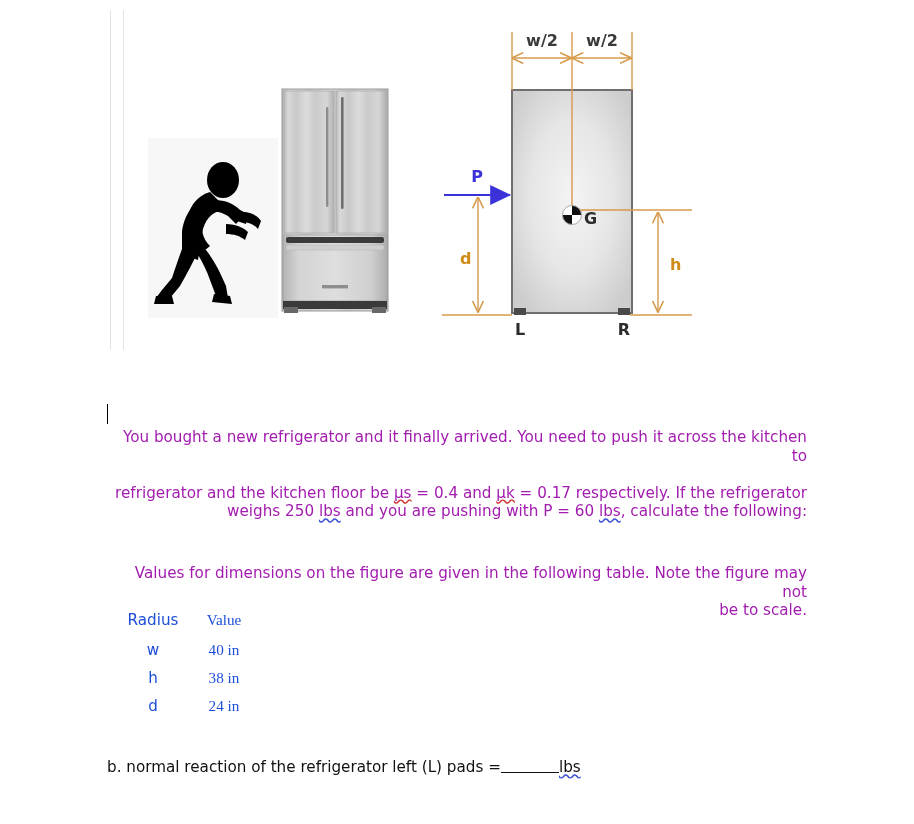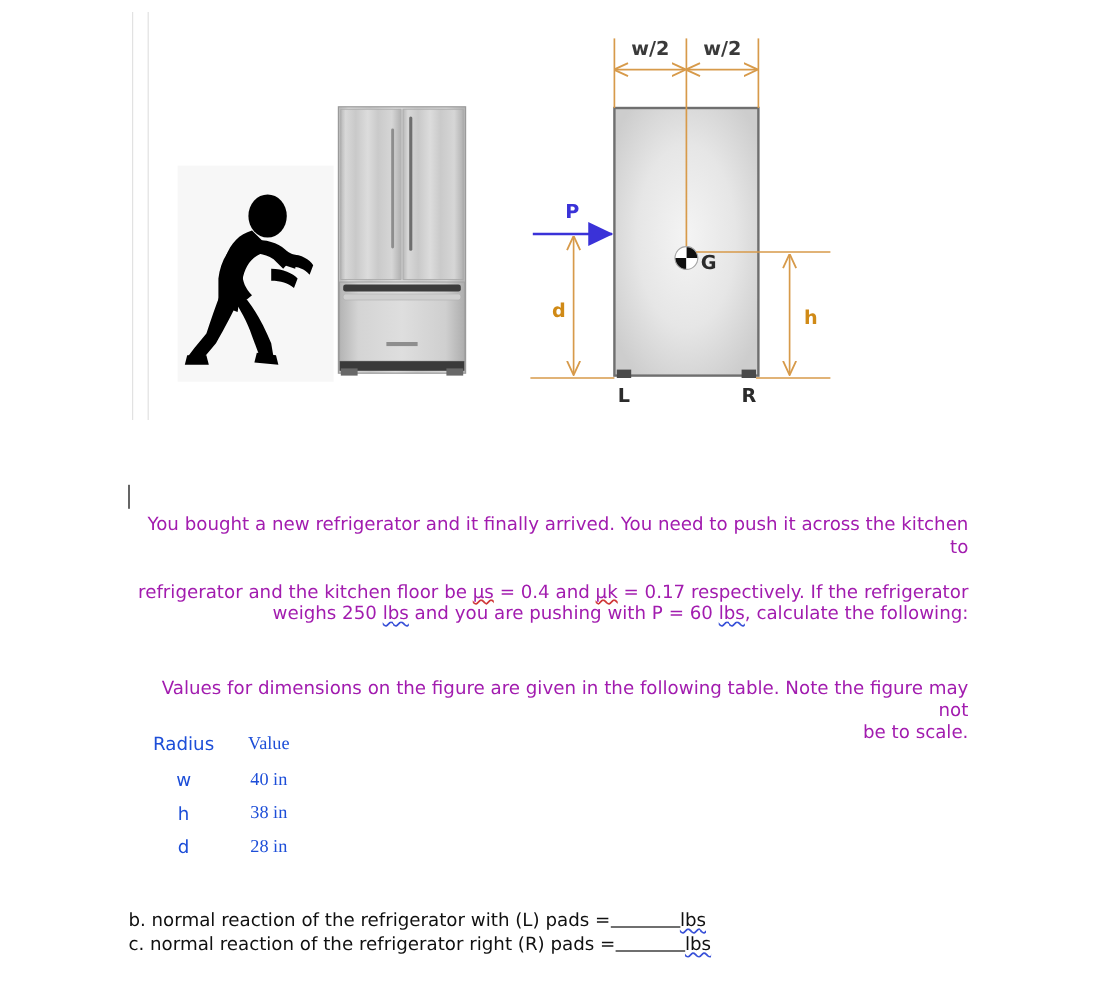--- a/index.html
+++ b/index.html
@@ -331,27 +331,24 @@
       <tr>
         <td class="col-name">w</td>
         <td class="col-val">40 in</td>
       </tr>
       <tr>
         <td class="col-name">h</td>
         <td class="col-val">38 in</td>
       </tr>
       <tr>
         <td class="col-name">d</td>
-        <td class="col-val">28 in</td>
+        <td class="col-val">24 in</td>
       </tr>
     </tbody>
   </table>
 
   <div id="answers">
     <div class="ansline">
-      <span>b. normal reaction of the refrigerator with (L) pads =</span><span class="blank blank-long"></span><span class="sq-blue">lbs</span>
+      <span>b. normal reaction of the refrigerator left (L) pads =</span><span class="blank blank-long"></span><span class="sq-blue">lbs</span>
     </div>
-    <div class="ansline">
-      <span>c. normal reaction of the refrigerator right (R) pads =</span><span class="blank blank-long"></span><span class="sq-blue">lbs</span>
-    </div>
   </div>
 
 </div>
 
 </body></html>

